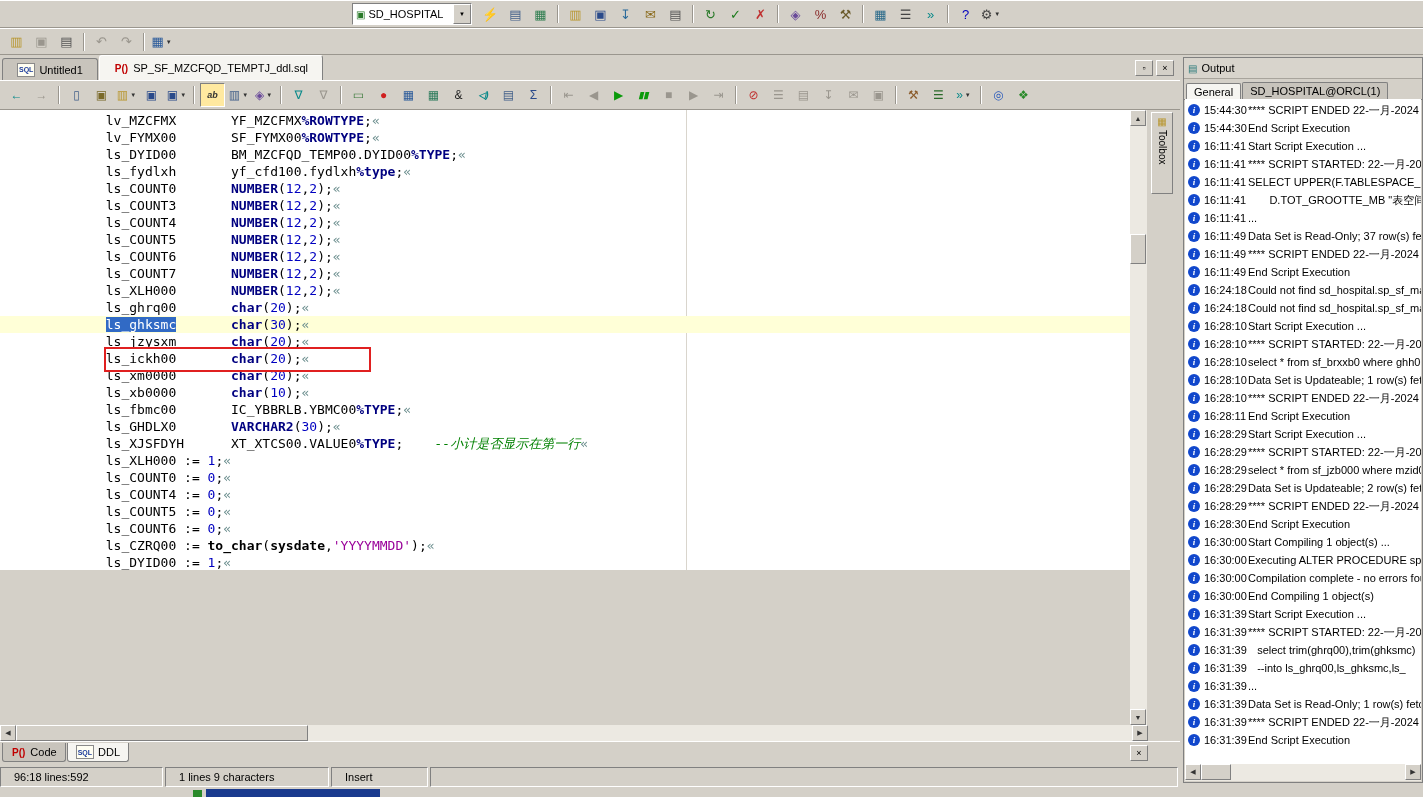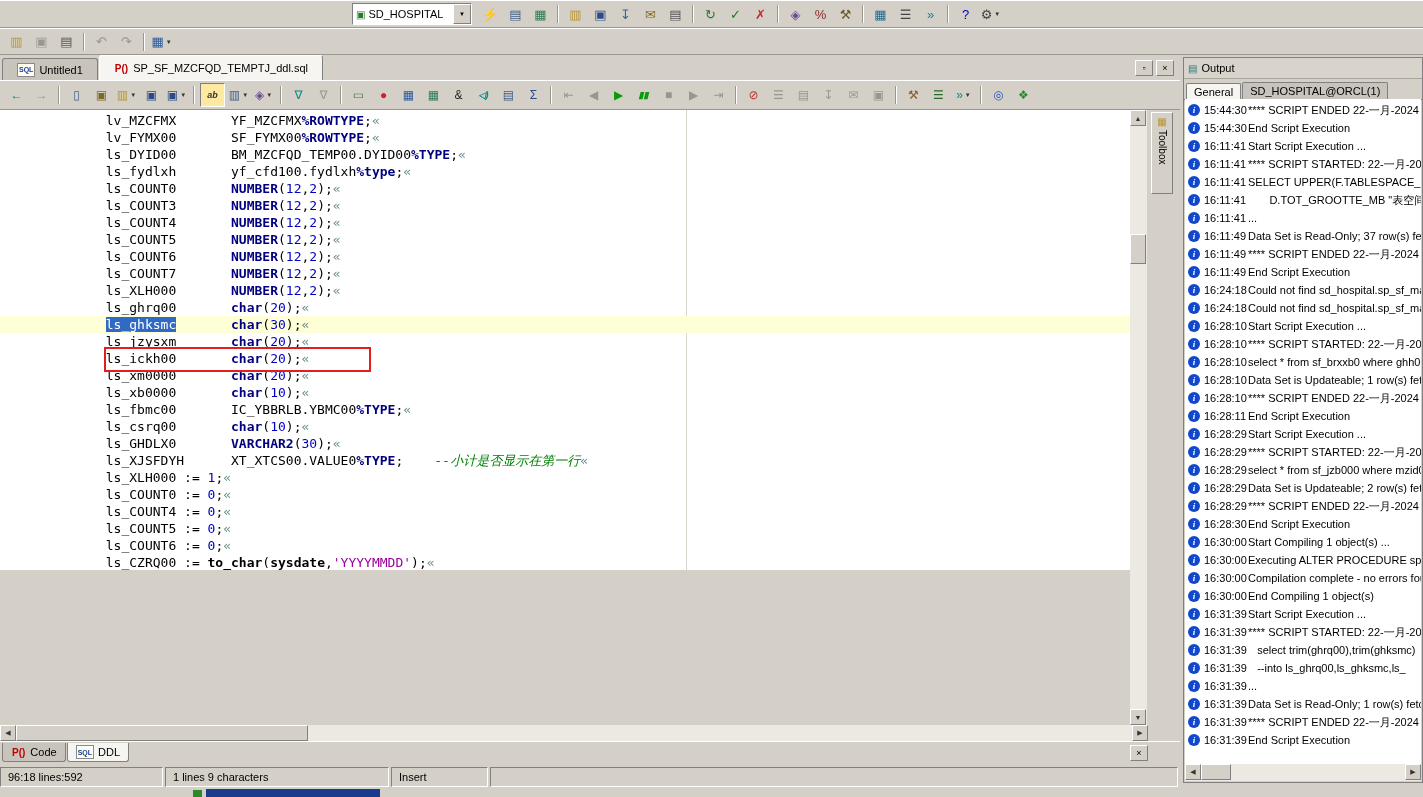--- a/index.html
+++ b/index.html
@@ -96,22 +96,22 @@
                border-top:1px solid #ffffff;display:flex;align-items:flex-start;padding:1px 0 0 2px;box-sizing:border-box;}
   .bottom-tab{display:flex;align-items:center;font-size:11px;padding:2px 8px;height:19px;background:#c8c4bc;
               border:1px solid #808080;border-top:none;border-bottom-left-radius:3px;border-bottom-right-radius:3px;
               margin-right:1px;box-sizing:border-box;}
   .bottom-tab.active{background:#f6f5f1;}
   #bottom-close{margin-left:auto;margin-right:32px;margin-top:2px;}
 
   
   #status-bar{position:absolute;left:0;top:765px;width:1180px;height:24px;background:#d4d0c8;
               display:flex;gap:2px;padding:2px 2px 0 0;box-sizing:border-box;}
-  .status-cell{height:20px;font-size:11px;padding:3px 7px 0;box-sizing:border-box;white-space:nowrap;overflow:hidden;}
-  .sc1{width:163px;} .sc2{width:224px;} .sc3{width:97px;} .sc4{flex:1;}
+  .status-cell{height:20px;font-size:11px;padding:3px 13px 0;box-sizing:border-box;white-space:nowrap;overflow:hidden;}
+  .sc1{width:163px;} .sc2{width:164px;} .sc3{width:97px;} .sc4{flex:1;}
 
   
   #partial-strip{position:absolute;left:0;top:789px;width:1423px;height:8px;background:#d4d0c8;overflow:hidden;}
   #partial-icon{position:absolute;left:193px;top:1px;width:9px;height:7px;background:#2a8a2a;}
   #partial-tab{position:absolute;left:206px;top:0;width:174px;height:8px;background:#1a3a8e;}
 
   
   #output-panel{position:absolute;left:1183px;top:57px;width:240px;height:726px;background:#d4d0c8;
                 border:1px solid #808080;box-sizing:border-box;}
   #out-header{height:20px;display:flex;align-items:center;padding-left:4px;background:#d8d4cc;
@@ -397,21 +397,20 @@
       <div class="code-line"><span class="seg-p">       ls_COUNT6       </span><span class="seg-k">NUMBER</span><span class="seg-p">(</span><span class="seg-n">12</span><span class="seg-p">,</span><span class="seg-n">2</span><span class="seg-p">);</span><span class="seg-m">«</span></div>
       <div class="code-line"><span class="seg-p">       ls_COUNT7       </span><span class="seg-k">NUMBER</span><span class="seg-p">(</span><span class="seg-n">12</span><span class="seg-p">,</span><span class="seg-n">2</span><span class="seg-p">);</span><span class="seg-m">«</span></div>
       <div class="code-line"><span class="seg-p">       ls_XLH000       </span><span class="seg-k">NUMBER</span><span class="seg-p">(</span><span class="seg-n">12</span><span class="seg-p">,</span><span class="seg-n">2</span><span class="seg-p">);</span><span class="seg-m">«</span></div>
       <div class="code-line"><span class="seg-p">       ls_ghrq00       </span><span class="seg-k">char</span><span class="seg-p">(</span><span class="seg-n">20</span><span class="seg-p">);</span><span class="seg-m">«</span></div>
       <div class="code-line current"><span class="seg-p">       </span><span class="seg-sel">ls_ghksmc</span><span class="seg-p">       </span><span class="seg-k">char</span><span class="seg-p">(</span><span class="seg-n">30</span><span class="seg-p">);</span><span class="seg-m">«</span></div>
       <div class="code-line"><span class="seg-p">       ls_jzysxm       </span><span class="seg-k">char</span><span class="seg-p">(</span><span class="seg-n">20</span><span class="seg-p">);</span><span class="seg-m">«</span></div>
       <div class="code-line"><span class="seg-p">       ls_ickh00       </span><span class="seg-k">char</span><span class="seg-p">(</span><span class="seg-n">20</span><span class="seg-p">);</span><span class="seg-m">«</span></div>
       <div class="code-line"><span class="seg-p">       ls_xm0000       </span><span class="seg-k">char</span><span class="seg-p">(</span><span class="seg-n">20</span><span class="seg-p">);</span><span class="seg-m">«</span></div>
       <div class="code-line"><span class="seg-p">       ls_xb0000       </span><span class="seg-k">char</span><span class="seg-p">(</span><span class="seg-n">10</span><span class="seg-p">);</span><span class="seg-m">«</span></div>
       <div class="code-line"><span class="seg-p">       ls_fbmc00       IC_YBBRLB.YBMC00</span><span class="seg-k">%TYPE</span><span class="seg-p">;</span><span class="seg-m">«</span></div>
-      <div class="code-line"><span class="seg-p">       ls_csrq00       </span><span class="seg-k">char</span><span class="seg-p">(</span><span class="seg-n">10</span><span class="seg-p">);</span><span class="seg-m">«</span></div>
       <div class="code-line"><span class="seg-p">       ls_GHDLX0       </span><span class="seg-k">VARCHAR2</span><span class="seg-p">(</span><span class="seg-n">30</span><span class="seg-p">);</span><span class="seg-m">«</span></div>
       <div class="code-line"><span class="seg-p">       ls_XJSFDYH      XT_XTCS00.VALUE0</span><span class="seg-k">%TYPE</span><span class="seg-p">;    </span><span class="seg-c">--小计是否显示在第一行</span><span class="seg-m">«</span></div>
       <div class="code-line"><span class="seg-p">       ls_XLH000 := </span><span class="seg-n">1</span><span class="seg-p">;</span><span class="seg-m">«</span></div>
       <div class="code-line"><span class="seg-p">       ls_COUNT0 := </span><span class="seg-n">0</span><span class="seg-p">;</span><span class="seg-m">«</span></div>
       <div class="code-line"><span class="seg-p">       ls_COUNT4 := </span><span class="seg-n">0</span><span class="seg-p">;</span><span class="seg-m">«</span></div>
       <div class="code-line"><span class="seg-p">       ls_COUNT5 := </span><span class="seg-n">0</span><span class="seg-p">;</span><span class="seg-m">«</span></div>
       <div class="code-line"><span class="seg-p">       ls_COUNT6 := </span><span class="seg-n">0</span><span class="seg-p">;</span><span class="seg-m">«</span></div>
       <div class="code-line"><span class="seg-p">       ls_CZRQ00 := </span><span class="seg-kb">to_char</span><span class="seg-p">(</span><span class="seg-kb">sysdate</span><span class="seg-p">,</span><span class="seg-s">'YYYYMMDD'</span><span class="seg-p">);</span><span class="seg-m">«</span></div>
       <div class="code-line"><span class="seg-p">       ls_DYID00 := </span><span class="seg-n">1</span><span class="seg-p">;</span><span class="seg-m">«</span></div>
       <div class="code-line"><span class="seg-p">       ls_ghrq00 :=</span><span class="seg-s">''</span><span class="seg-p">;</span><span class="seg-m">«</span></div>

